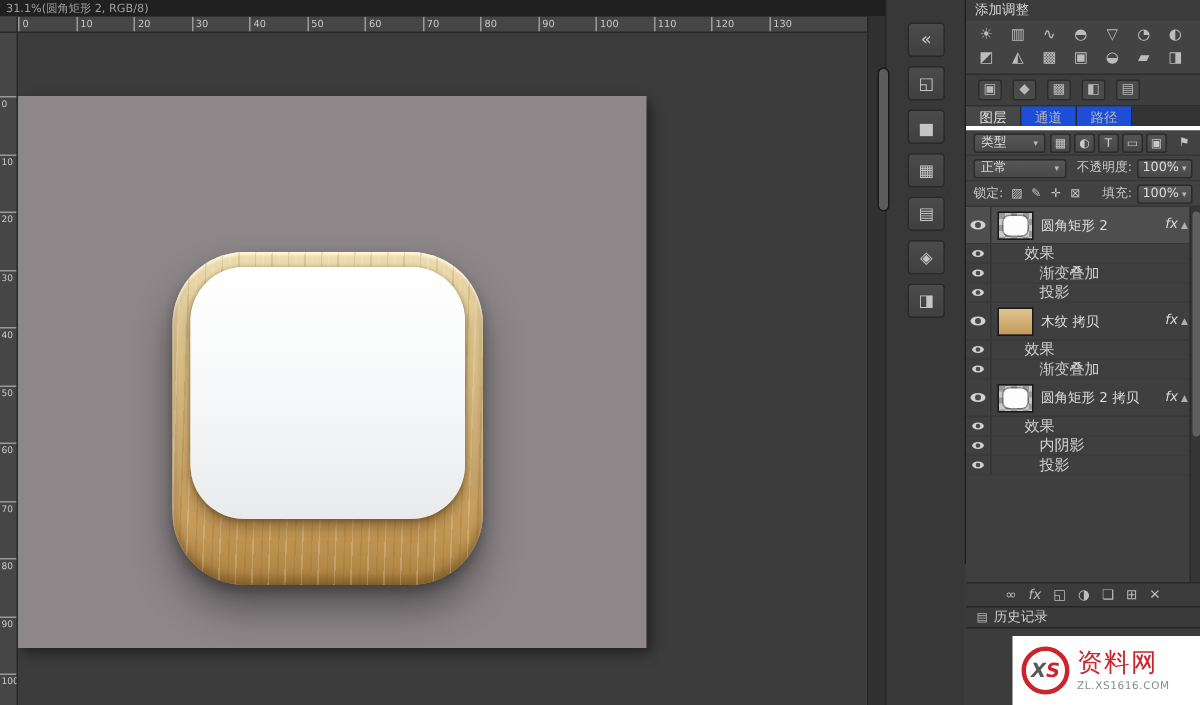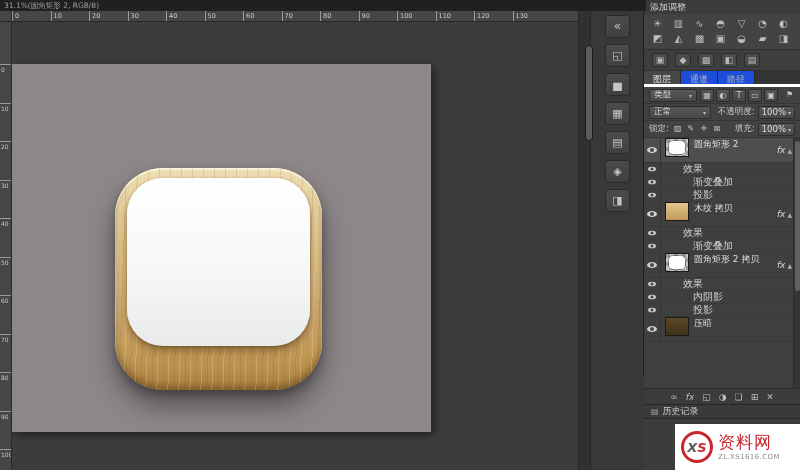--- a/index.html
+++ b/index.html
@@ -1,20 +1,20 @@
 <!DOCTYPE html>
 <html><head>
 <meta charset="utf-8">
 <style>
 *{margin:0;padding:0;box-sizing:border-box}
 html,body{width:800px;height:470px;overflow:hidden}
 body{font-family:"DejaVu Sans","Liberation Sans",sans-serif;background:#2b2b2b;color:#ccc}
 .app{position:relative;width:800px;height:470px;background:#3c3c3c;overflow:hidden;font-size:9px}
 
-.titlebar{position:absolute;left:0;top:0;width:646px;height:11px;background:#202020;font-size:7.5px;line-height:11px;color:#9f9f9f;padding-left:4px;white-space:nowrap;z-index:4}
+.titlebar{position:absolute;left:0;top:0;width:590px;height:11px;background:#202020;font-size:7.5px;line-height:11px;color:#9f9f9f;padding-left:4px;white-space:nowrap;z-index:4}
 
 .ruler-top{position:absolute;left:0;top:11px;width:590px;height:11px;background:#464646;border-bottom:1px solid #282828;overflow:hidden;z-index:3}
 .tick-top{position:absolute;top:0;bottom:0;border-left:1px solid #9a9a9a;padding-left:2px;font-size:6.5px;color:#c9c9c9;line-height:10px}
 .ruler-corner{position:absolute;left:0;top:11px;width:12px;height:11px;background:#464646;border-right:1px solid #282828;border-bottom:1px solid #282828;z-index:5}
 .ruler-left{position:absolute;left:0;top:22px;width:12px;height:448px;background:#464646;border-right:1px solid #282828;overflow:hidden;z-index:3}
 .tick-left{position:absolute;left:0;right:0;border-top:1px solid #9a9a9a;font-size:6px;color:#c9c9c9;padding:1px 0 0 1px}
 
 .canvas{position:absolute;left:12px;top:22px;width:566px;height:448px;background:#3c3c3c;overflow:hidden}
 .document{position:absolute;left:0;top:42px;width:419px;height:368px;background:#8d8789;box-shadow:3px 3px 8px rgba(0,0,0,.45)}
 .app-icon{position:absolute;left:103px;top:104px;width:207px;height:222px;border-radius:48px;
@@ -47,21 +47,21 @@
 .dropdown{display:flex;align-items:center;justify-content:space-between;gap:3px;background:linear-gradient(#575757,#484848);border:1px solid #2b2b2b;border-radius:2px;height:13px;padding:0 4px;font-size:8.5px;color:#ddd}
 .dd-filter{min-width:48px}.dd-blend{min-width:62px}
 .arr{font-size:6px;color:#b8b8b8}
 .mini-icon{width:14px;height:13px;line-height:12px;text-align:center;background:linear-gradient(#555,#474747);border:1px solid #2b2b2b;border-radius:2px;color:#c8c8c8;font-size:8px}
 .lock-icon{width:12px;height:12px;line-height:11px;text-align:center;color:#c3c3c3;font-size:8px}
 .lbl{font-size:8.5px;color:#c9c9c9;white-space:nowrap}
 .valuebox{display:flex;align-items:center;gap:2px;background:linear-gradient(#575757,#484848);border:1px solid #2b2b2b;border-radius:2px;height:13px;padding:0 3px;font-size:8.5px;color:#ddd}
 .spacer{flex:1}
 
 .layers{position:relative;height:250px;background:#3f3f3f;overflow:hidden;flex:none}
-.lrow{display:flex;height:25px;border-bottom:1px solid #373737}
+.lrow{display:flex;align-items:center;height:25px;border-bottom:1px solid #373737}
 .lrow.selected{background:#4e4e4e}
 .srow{display:flex;align-items:center;height:13px;border-bottom:1px solid #3a3a3a}
 .eyebox{width:17px;align-self:stretch;display:flex;align-items:center;justify-content:center;border-right:1px solid #333;flex:none}
 .eye{width:10px;height:6px;border-radius:50%;background:#d2d2d2;position:relative}
 .eye::after{content:"";position:absolute;left:3px;top:1px;width:4px;height:4px;border-radius:50%;background:#4a4a4a}
 .srow .eye{transform:scale(.78)}
 .thumb{width:24px;height:19px;margin:0 5px 0 4px;border:1px solid #191919;position:relative;flex:none}
 .thumb.shape{background:repeating-conic-gradient(#c8c8c8 0 25%,#989898 0 50%) 0 0/8px 8px}
 .thumb.shape i{position:absolute;inset:2px 3px;background:#fdfdfd;border-radius:4px;box-shadow:0 0 0 1px rgba(0,0,0,.3)}
 .thumb.wood{background:linear-gradient(180deg,#e2c58d,#c29a5b)}
@@ -322,27 +322,20 @@
           <div class="ind-e"></div>
           <span class="sname">内阴影</span>
         </div>
         <div class="srow">
           <div class="eyebox">
             <span class="eye"></span>
           </div>
           <div class="ind-e"></div>
           <span class="sname">投影</span>
         </div>
-        <div class="lrow">
-          <div class="eyebox">
-            <span class="eye"></span>
-          </div>
-          <div class="thumb dark"></div>
-          <span class="lname">压暗</span>
-        </div>
         <div class="sb">
           <div class="th"></div>
         </div>
       </div>
 
     <div class="pfooter" id="pfooter">
         <span class="pf-icon">∞</span>
         <span class="pf-icon italic">fx</span>
         <span class="pf-icon">◱</span>
         <span class="pf-icon">◑</span>

